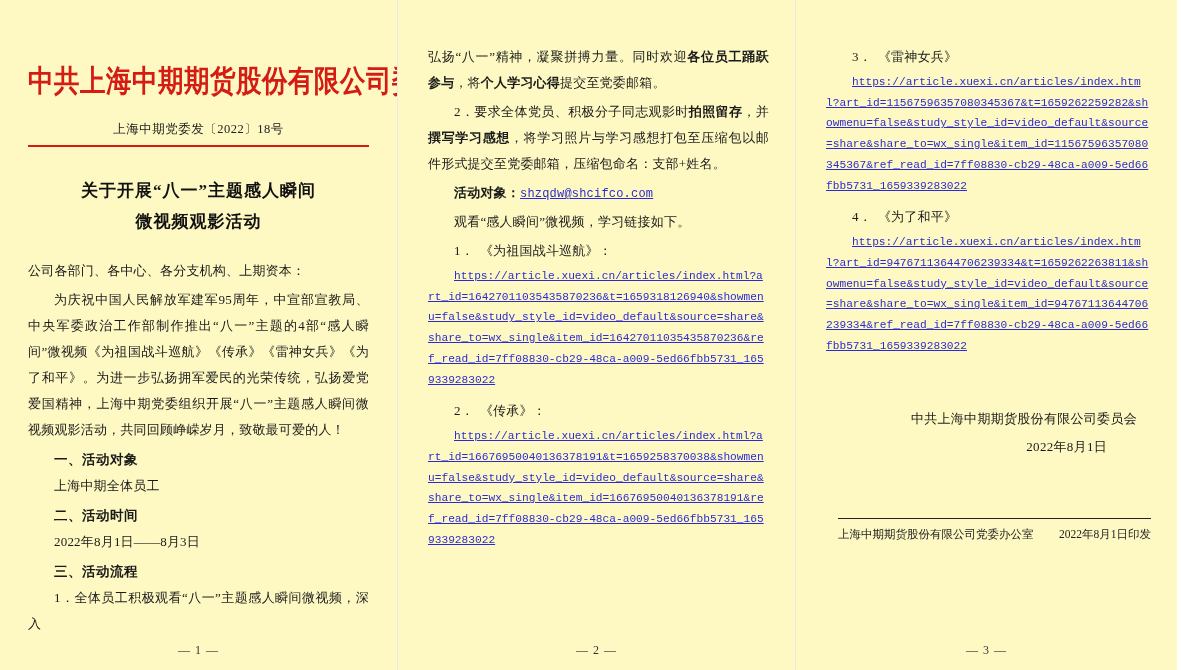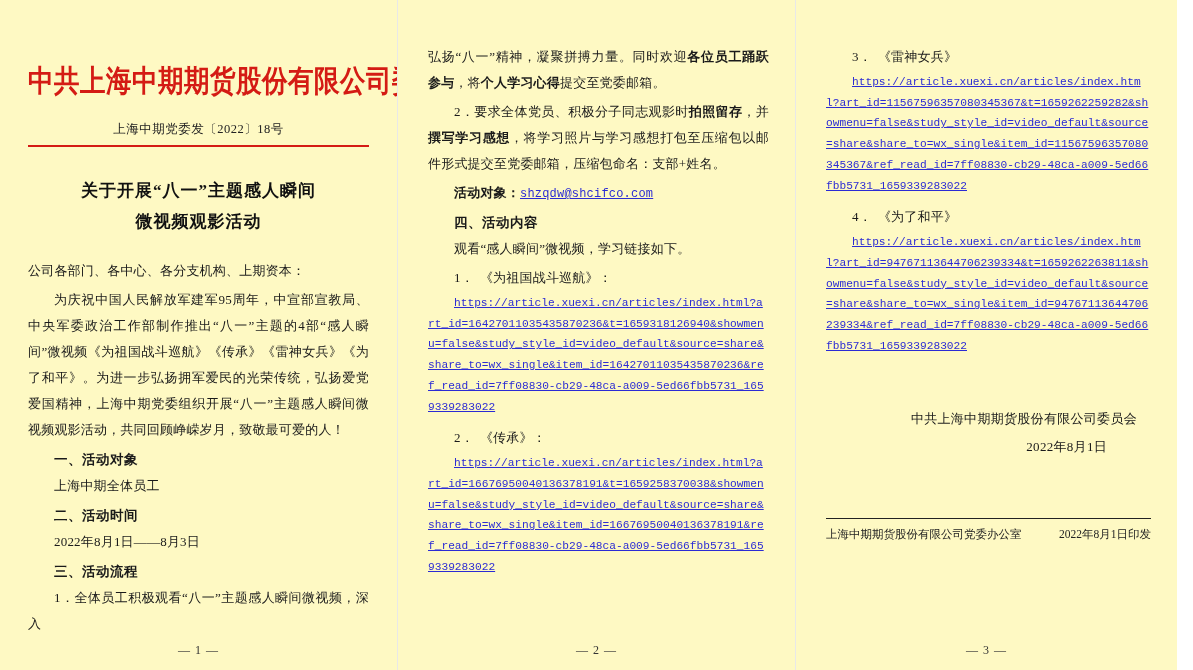--- a/index.html
+++ b/index.html
@@ -125,20 +125,21 @@
   }
   .sign-date { padding-right: 30px; }
   .footer-rule {
     margin-top: 56px;
     border-top: 1px solid #222;
     padding-top: 8px;
     display: flex;
     justify-content: space-between;
     font-size: 11.5px;
     color: #222;
+    margin-left: 12px;
   }
 
   
   .page-num {
     position: absolute;
     bottom: 12px;
     left: 0;
     right: 0;
     text-align: center;
     font-size: 12px;
@@ -174,21 +175,20 @@
     <div class="page-num">— 1 —</div>
   </div>
 
   <div class="page page-2">
     <p class="body-p"><span>弘扬“八一”精神，凝聚拼搏力量。同时欢迎</span><span class="bold-inline">各位员工踊跃参与</span><span>，将</span><span class="bold-inline">个人学习心得</span><span>提交至党委邮箱。</span></p>
 
     <p class="body-p indent2"><span>2．要求全体党员、积极分子同志观影时</span><span class="bold-inline">拍照留存</span><span>，并</span><span class="bold-inline">撰写学习感想</span><span>，将学习照片与学习感想打包至压缩包以邮件形式提交至党委邮箱，压缩包命名：支部+姓名。</span></p>
 
     <p class="body-p indent2"><span class="bold-inline">活动对象：</span><a class="mail-link" href="#">shzqdw@shcifco.com</a></p>
 
-    <p class="sect-head">四、活动内容</p>
     <p class="body-p indent2">观看“感人瞬间”微视频，学习链接如下。</p>
 
     <p class="list-item"><span class="num">1．</span><span>《为祖国战斗巡航》：</span></p>
     <a class="link-block" href="#">https://article.xuexi.cn/articles/index.html?art_id=16427011035435870236&amp;t=1659318126940&amp;showmenu=false&amp;study_style_id=video_default&amp;source=share&amp;share_to=wx_single&amp;item_id=16427011035435870236&amp;ref_read_id=7ff08830-cb29-48ca-a009-5ed66fbb5731_1659339283022</a>
 
     <p class="list-item"><span class="num">2．</span><span>《传承》：</span></p>
     <a class="link-block" href="#">https://article.xuexi.cn/articles/index.html?art_id=16676950040136378191&amp;t=1659258370038&amp;showmenu=false&amp;study_style_id=video_default&amp;source=share&amp;share_to=wx_single&amp;item_id=16676950040136378191&amp;ref_read_id=7ff08830-cb29-48ca-a009-5ed66fbb5731_1659339283022</a>
 
     <div class="page-num">— 2 —</div>
   </div>

